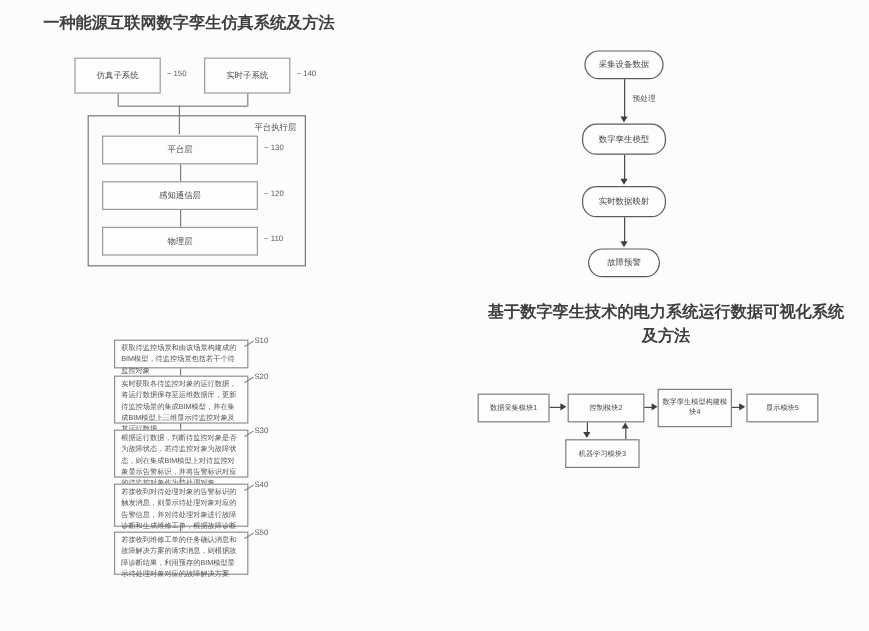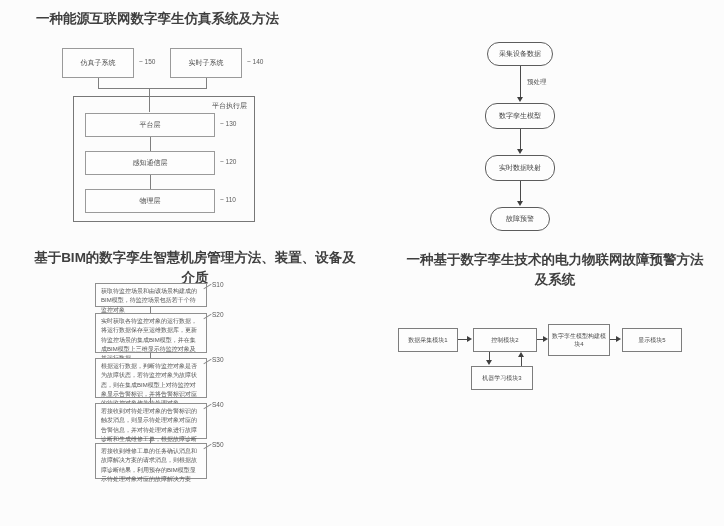--- a/index.html
+++ b/index.html
@@ -114,21 +114,20 @@
   <div class="rbox" style="left:485px;top:155px;width:70px;height:26px;font-size:7px;">
     <span>实时数据映射</span>
   </div>
   <div class="vline dark" style="left:520px;top:181px;height:21px;"></div>
   <div class="tri-down" style="left:517px;top:201px;"></div>
 
   <div class="rbox" style="left:490px;top:207px;width:60px;height:24px;font-size:7px;">
     <span>故障预警</span>
   </div>
 
-  <div class="title center" style="left:30px;top:248px;width:330px;">基于BIM的数字孪生智慧机房管理方法、装置、设备及介质</div>
 
   <div class="tbox" style="left:95px;top:283px;width:112px;height:24px;">
     <span>获取待监控场景和由该场景构建成的BIM模型，待监控场景包括若干个待监控对象</span>
   </div>
   <div class="slant" style="left:203px;top:286px;"></div>
   <div class="steptag" style="left:212px;top:281px;">S10</div>
   <div class="vline" style="left:150px;top:307px;height:6px;"></div>
 
   <div class="tbox" style="left:95px;top:313px;width:112px;height:40px;">
     <span>实时获取各待监控对象的运行数据，将运行数据保存至运维数据库，更新待监控场景的集成BIM模型，并在集成BIM模型上三维显示待监控对象及其运行数据</span>
@@ -150,21 +149,21 @@
   <div class="slant" style="left:203px;top:406px;"></div>
   <div class="steptag" style="left:212px;top:401px;">S40</div>
   <div class="vline" style="left:150px;top:439px;height:4px;"></div>
 
   <div class="tbox" style="left:95px;top:443px;width:112px;height:36px;">
     <span>若接收到维修工单的任务确认消息和故障解决方案的请求消息，则根据故障诊断结果，利用预存的BIM模型显示待处理对象对应的故障解决方案</span>
   </div>
   <div class="slant" style="left:203px;top:446px;"></div>
   <div class="steptag" style="left:212px;top:441px;">S50</div>
 
-  <div class="title center" style="left:405px;top:250px;width:300px;">一种基于数字孪生技术的电力物联网故障预警方法及系统</div>
+  <div class="title center" style="left:405px;top:250px;width:300px;">基于数字孪生技术的电力系统运行数据可视化系统及方法</div>
 
   <div class="box" style="left:398px;top:328px;width:60px;height:24px;font-size:6px;border-color:#7d7d7d;">
     <span>数据采集模块1</span>
   </div>
   <div class="hline dark" style="left:458px;top:339px;width:10px;"></div>
   <div class="tri-right" style="left:467px;top:336px;"></div>
 
   <div class="box" style="left:473px;top:328px;width:64px;height:24px;font-size:6px;border-color:#7d7d7d;">
     <span>控制模块2</span>
   </div>

